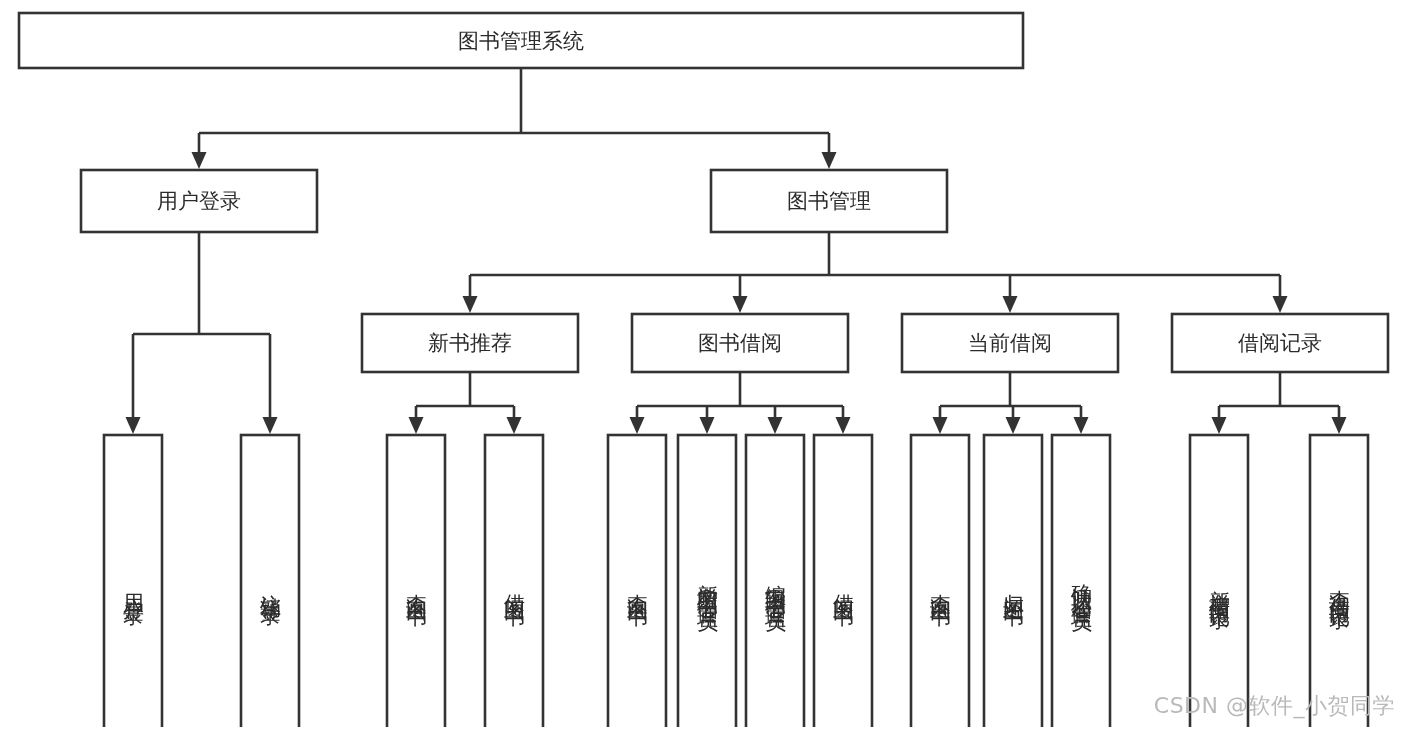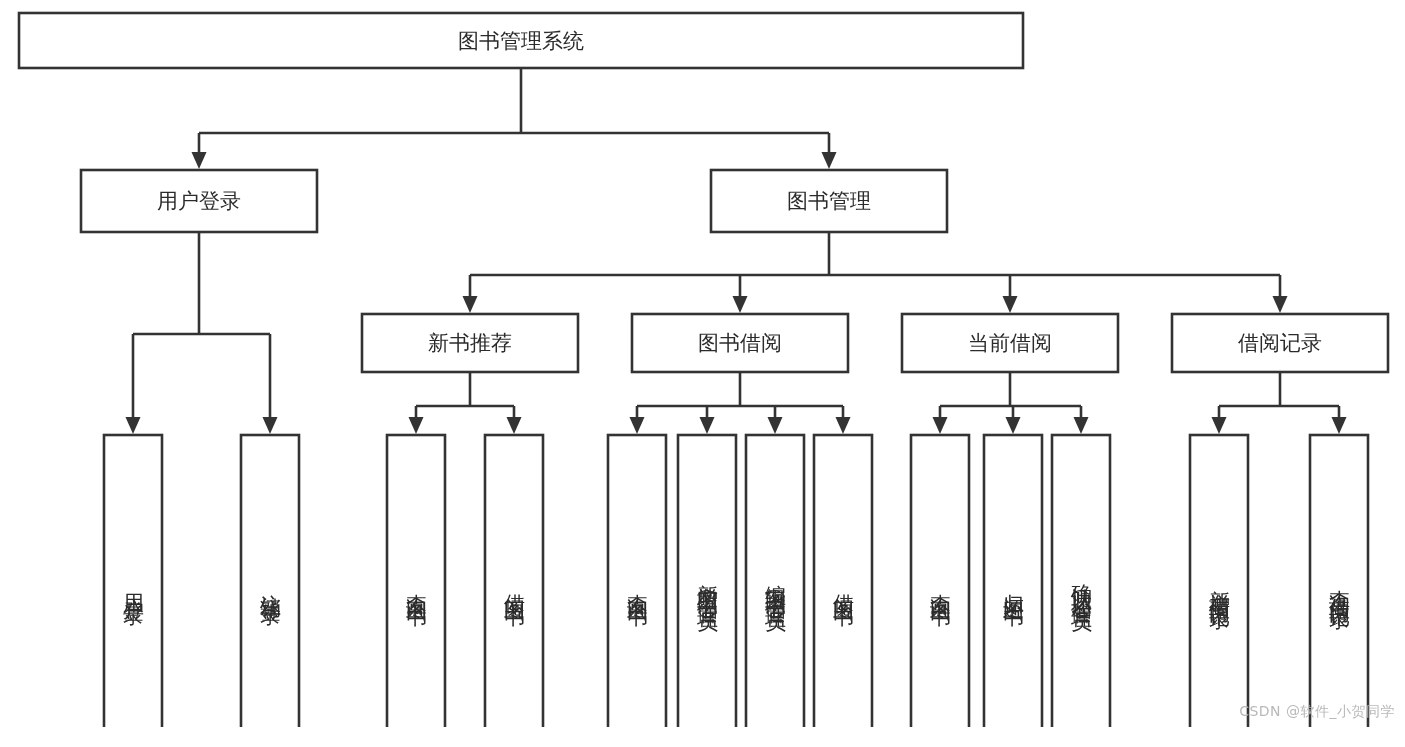--- a/index.html
+++ b/index.html
@@ -64,21 +64,21 @@
     color: #2b2b2b;
     letter-spacing: 4px;
     white-space: nowrap;
     text-align: center;
   }
   .watermark {
     position: absolute;
     right: 10px;
     bottom: 6px;
     font-family: "DejaVu Sans", "Liberation Sans", sans-serif;
-    font-size: 14px;
+    font-size: 22px;
     color: #b9b9b9;
     white-space: nowrap;
     letter-spacing: 0.5px;
   }
 </style>
 </head>
 <body>
 
 <div id="stage">
 

